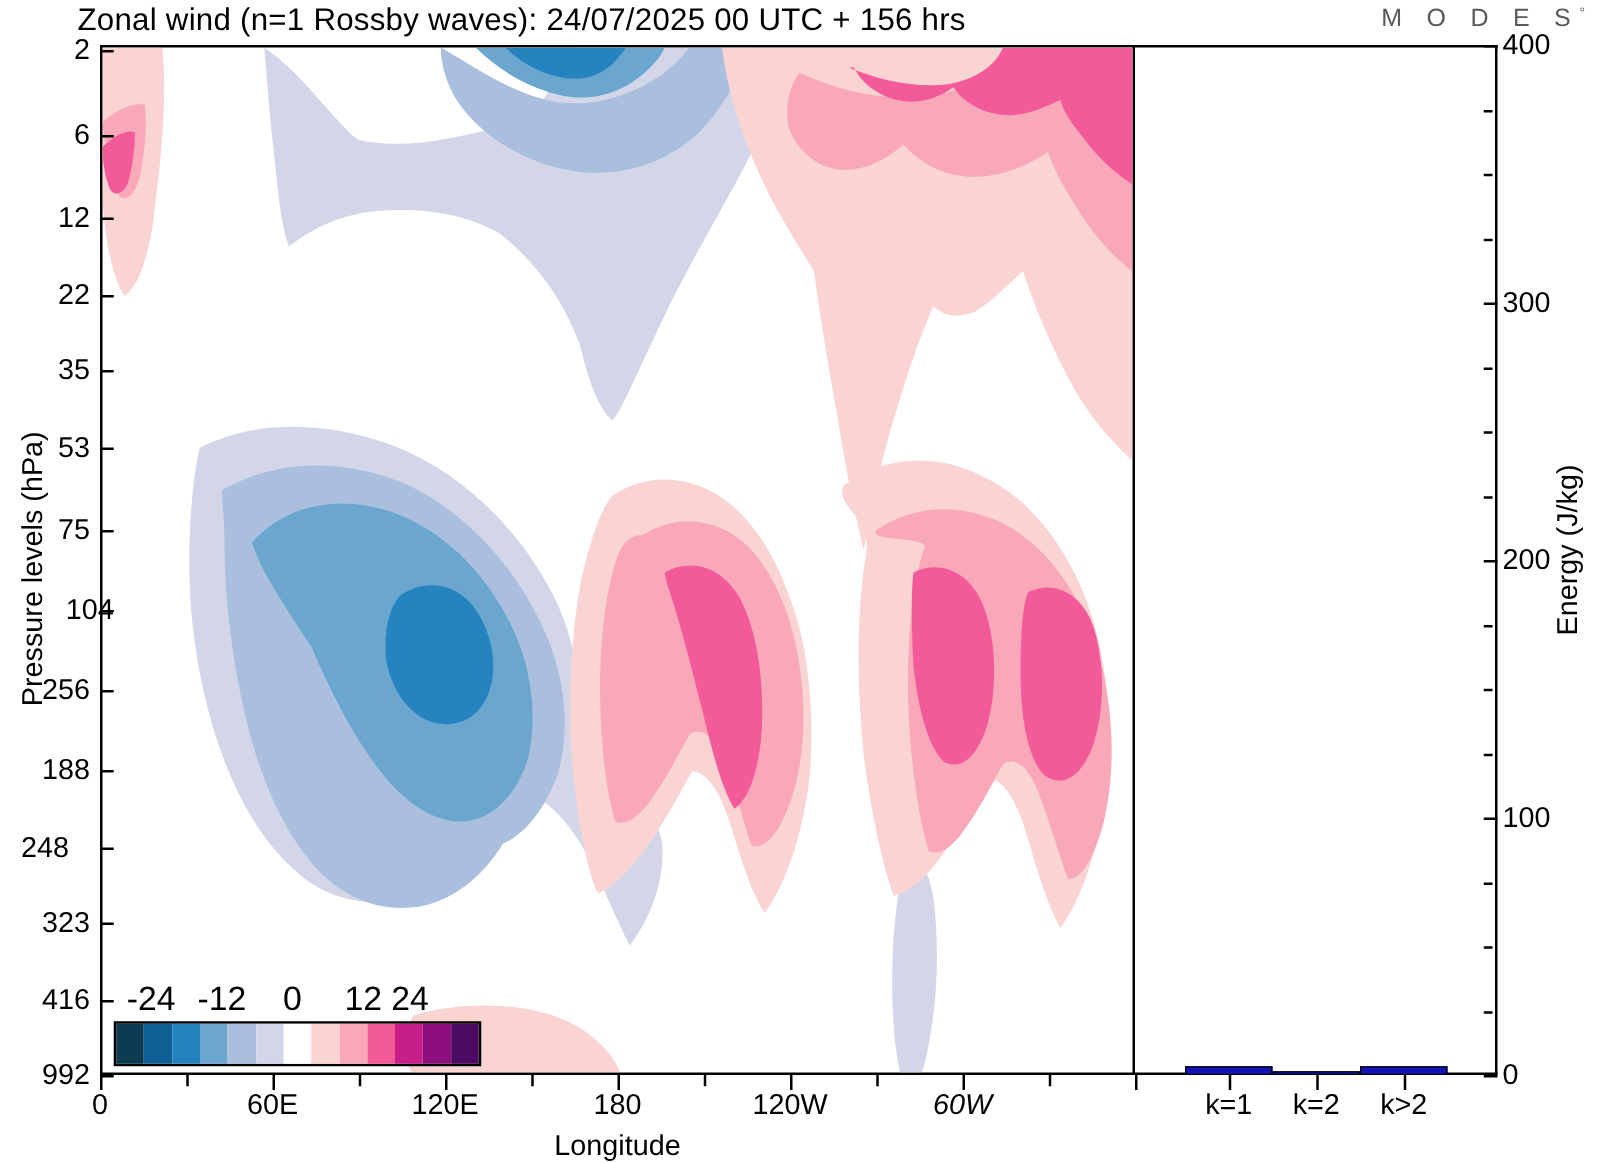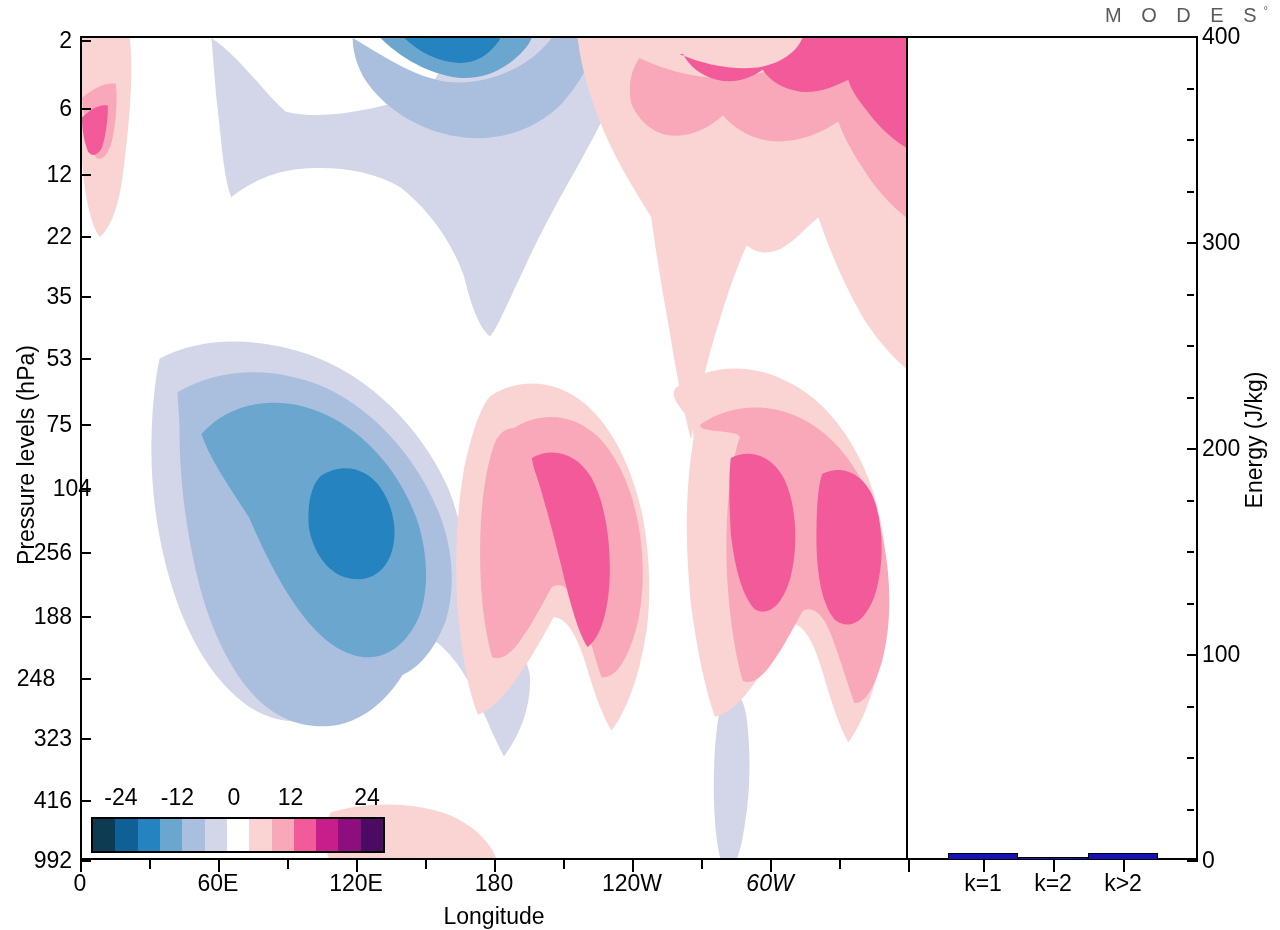--- a/index.html
+++ b/index.html
@@ -24,31 +24,32 @@
   .xtk{position:absolute;top:860px;width:0;height:12px;border-left:2.5px solid #000;}
   .xlab{position:absolute;top:872px;font-size:23px;line-height:1;white-space:nowrap;transform:translateX(-50%);}
 
   .axtitle{font-size:23px;white-space:nowrap;position:absolute;}
   #ylabel{left:-84px;top:455px;transform:translate(-50%,-50%) rotate(-90deg);transform-origin:center;width:260px;text-align:center;left:26px;}
   #ylabelR{left:1254px;top:440px;transform:translate(-50%,-50%) rotate(-90deg);width:260px;text-align:center;}
   #xlabel{left:494px;top:903px;transform:translateX(-50%);}
 
   #cbar{position:absolute;left:91px;top:817px;width:294px;height:36px;border:2.2px solid #000;box-sizing:border-box;display:flex;}
   #cbar div{flex:1 1 0;height:100%;}
-  .cbtk{position:absolute;font-size:23px;line-height:1;transform:translateX(-50%);top:786px;white-space:nowrap;}
+  .cbtk{position:absolute;font-size:27px;line-height:1;transform:translateX(-50%);top:786px;white-space:nowrap;}
 
   .ktk{position:absolute;top:860px;width:0;height:12px;border-left:2.5px solid #000;}
   .klab{position:absolute;top:872px;font-size:23px;line-height:1;white-space:nowrap;transform:translateX(-50%);}
   .kbar{position:absolute;background:#1414b4;border:1.5px solid #000;box-sizing:border-box;}
 </style>
 </head>
 <body>
 
 <div id="root">
 
+  <div class="ttl">Zonal wind (n=1 Rossby waves):  24/07/2025  00 UTC  + 156 hrs</div>
 
   <div class="brand"><span>M O D E S</span><span class="deg">°</span></div>
 
   <div class="frame" id="mainplot">
     <svg class="svgfill" viewBox="0 0 828 824" preserveAspectRatio="none">
 
       <g fill="#d3d6e8">
         <path d="M130,0 C160,20 185,58 205,74 C245,84 300,70 345,56 C370,20 372,5 380,0 L560,0 C560,30 540,55 520,88 C500,128 470,175 445,230 C425,272 418,290 410,300 C398,290 390,265 384,240 C370,200 345,170 320,150 C290,132 250,128 215,132 C185,136 162,150 150,160 C142,140 140,100 135,60 Z"></path>
         <path d="M78,322 C120,300 175,300 228,318 C290,340 340,392 366,448 C382,484 386,520 382,556 C392,568 408,575 420,586 C436,600 446,620 450,640 C452,672 440,700 424,722 C412,700 402,672 390,650 C374,620 354,600 332,596 C316,628 292,660 262,676 C230,692 196,690 168,672 C136,650 112,612 96,568 C76,512 68,452 70,396 C71,366 74,340 78,322 Z"></path>
         <path d="M645,656 C656,650 665,662 668,684 C672,716 672,756 666,790 C662,820 655,836 648,840 C640,830 636,800 635,766 C634,726 637,686 645,656 Z"></path>
@@ -202,16 +203,16 @@
       <div style="background: rgb(242, 90, 154);"></div>
       <div style="background: rgb(200, 30, 140);"></div>
       <div style="background: rgb(141, 15, 125);"></div>
       <div style="background: rgb(75, 11, 98);"></div>
     </div>
   <div id="cblayer">
       <div class="cbtk" style="left: 120.923px;">-24</div>
       <div class="cbtk" style="left: 177.462px;">-12</div>
       <div class="cbtk" style="left: 234px;">0</div>
       <div class="cbtk" style="left: 290.538px;">12</div>
-      <div class="cbtk" style="left: 367px;">24</div>
+      <div class="cbtk" style="left: 328px;">24</div>
     </div>
 
 </div>
 
 </body></html>

